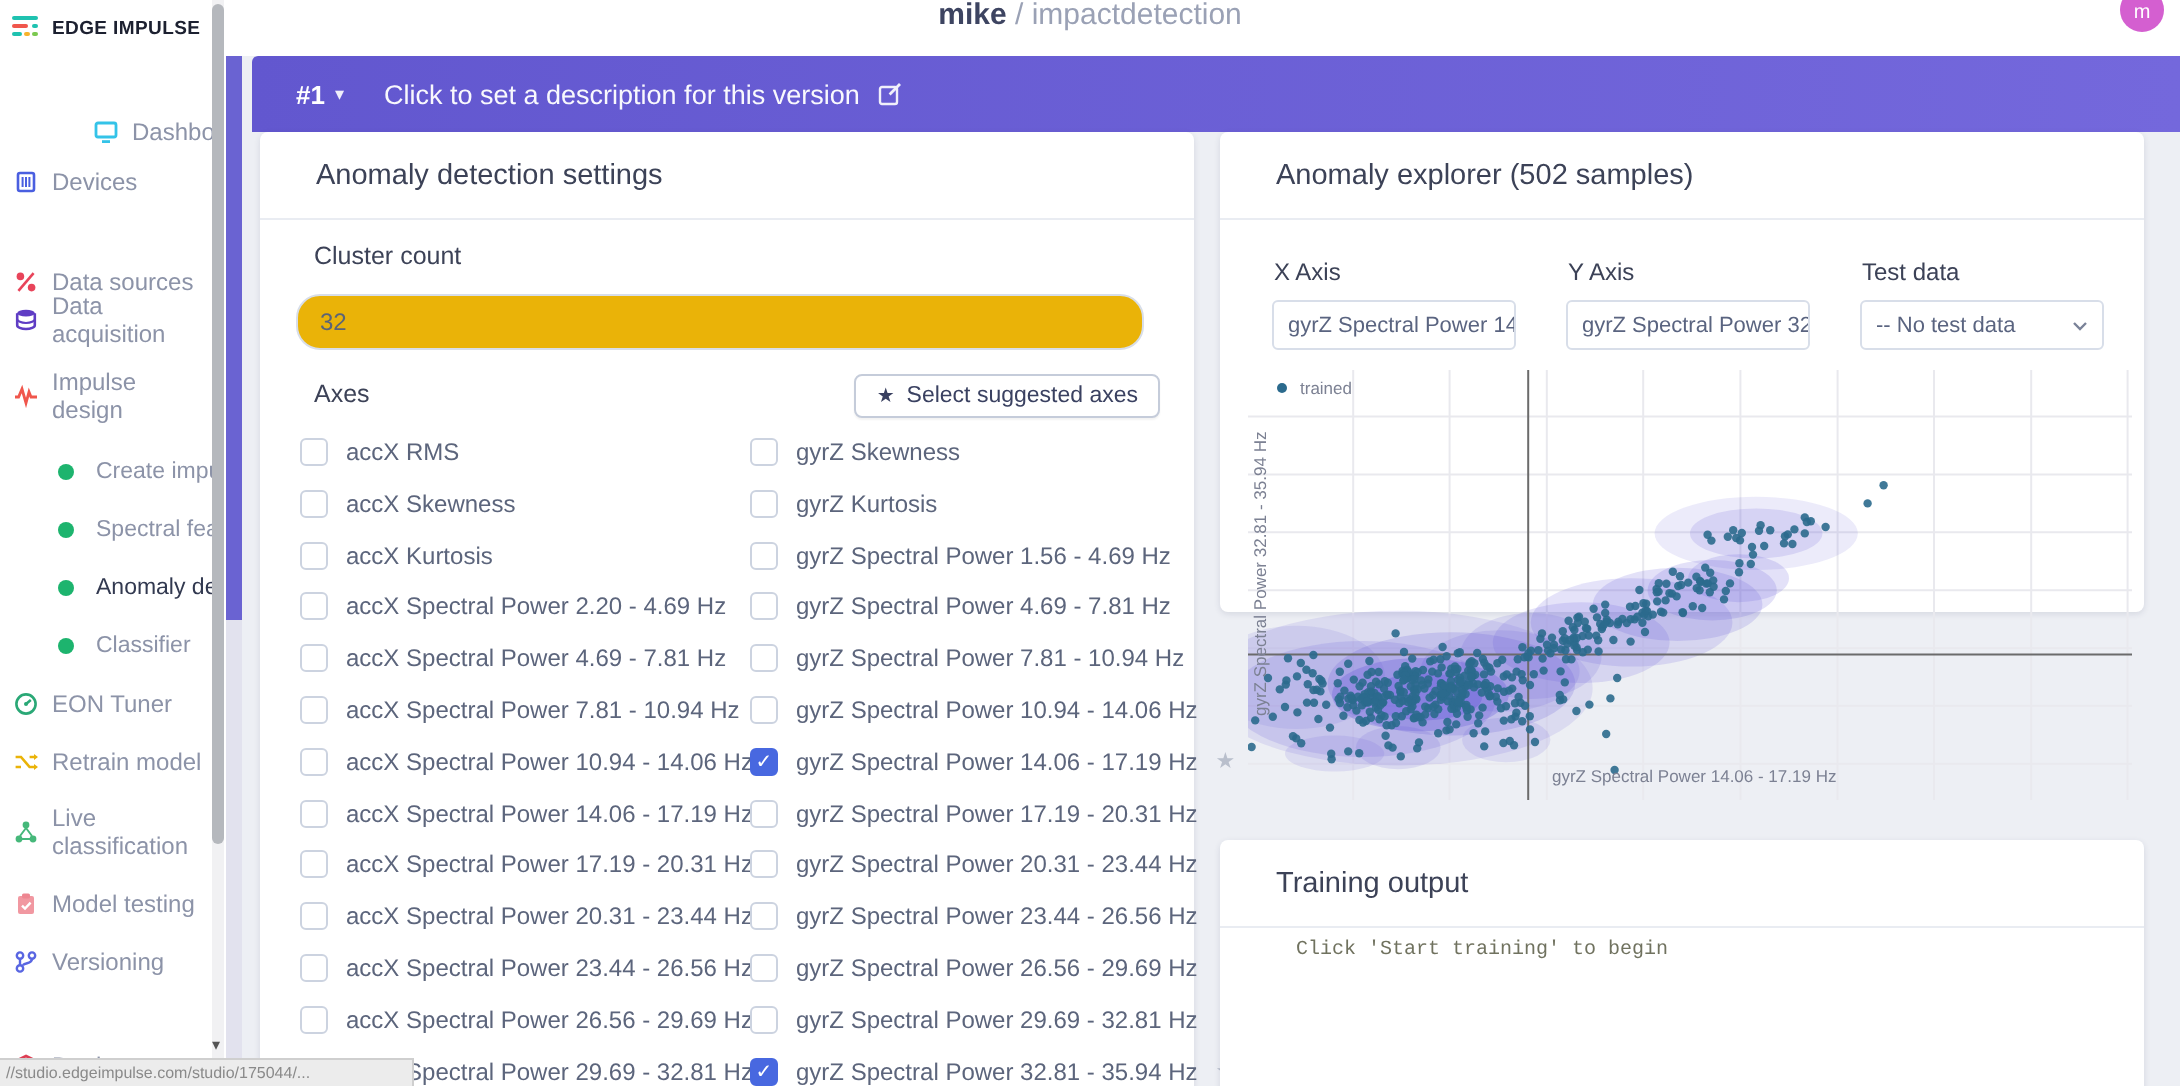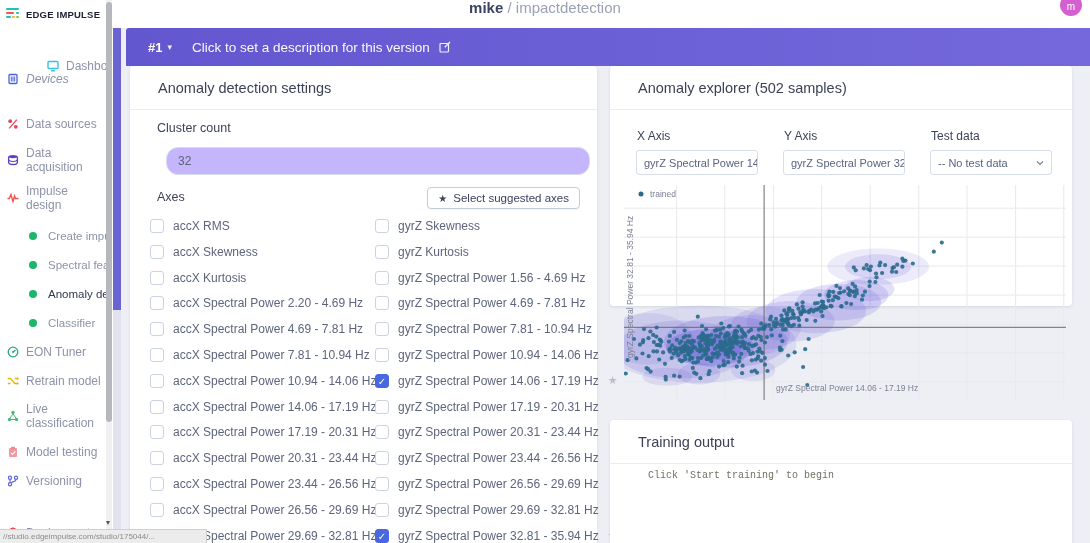--- a/index.html
+++ b/index.html
@@ -45,21 +45,21 @@
   .nav-item.active{color:#323950}
 
   
   .card{position:absolute;background:#fff;border-radius:4px;box-shadow:0 1px 3px rgba(40,50,90,.12);z-index:3}
   #settings-card{left:130px;top:66px;width:467px;height:500px}
   #explorer-card{left:610px;top:66px;width:462px;height:240px}
   #training-card{left:610px;top:420px;width:462px;height:140px}
   .card-header{height:44px;border-bottom:1px solid #e9ecf2;display:flex;align-items:center;padding:0 28px;font-size:14.5px;color:#3c4257}
 
   .form-label{position:absolute;font-size:12.5px;color:#3c4257}
-  #cluster-input{position:absolute;left:36px;top:81px;width:424px;height:28px;border:1px solid #d8dee9;border-radius:12px;padding:0 11px;font-size:12px;color:#5b6477;font-family:inherit;background:#c4b5fd}
+  #cluster-input{position:absolute;left:18px;top:81px;width:424px;height:28px;border:1px solid #d8dee9;border-radius:12px;padding:0 11px;font-size:12px;color:#5b6477;font-family:inherit;background:#eab308}
   #suggest-btn{position:absolute;right:17px;top:121px;height:22px;background:#fff;border:1px solid #c5ccda;border-radius:4px;box-shadow:0 1px 1px rgba(0,0,0,.05);font-size:11.5px;color:#3a4161;padding:0 10px;display:flex;align-items:center;gap:6px}
   #suggest-btn .st{font-size:10px}
 
   #axes-grid{position:absolute;left:20px;top:153px;right:0;display:grid;grid-template-columns:225px 1fr}
   .axis-row{display:flex;align-items:flex-start;height:25.8px}
   .cb{width:14px;height:14px;border:1px solid #ccd3e0;border-radius:3px;background:#fff;flex:none;font-size:10px;line-height:13px;text-align:center;color:#fff}
   .cb.checked{background:#4868e0;border-color:#4868e0}
   .axis-label{margin-left:9px;font-size:12px;color:#5c657c;white-space:nowrap}
   .axis-star{margin-left:9px;font-size:11px;color:#b9bfcc}
 
@@ -108,28 +108,28 @@
     <span id="logo-text">EDGE IMPULSE</span>
   </div>
   <div id="nav">
       <div class="nav-item" style="top: 57px; height: 18px; margin-left: 40px;">
         <span class="ic"><svg width="12" height="12" viewBox="0 0 12 12">
             <rect x="1" y="1.5" width="10" height="7" rx="1" fill="none" stroke="#34c3e8" stroke-width="1.4"></rect>
             <path d="M4 10.8h4" stroke="#34c3e8" stroke-width="1.4"></path>
           </svg></span>
         <div class="lbl">Dashboard</div>
       </div>
-      <div class="nav-item" style="top: 70px; height: 18px; font-style: italic;">
+      <div class="nav-item" style="top: 82px; height: 18px;">
         <span class="ic"><svg width="12" height="12" viewBox="0 0 12 12">
             <rect x="2" y="1.5" width="8" height="9" rx="1" fill="none" stroke="#4a5fe0" stroke-width="1.3"></rect>
             <path d="M4.3 3.5v5M6 3.5v5M7.7 3.5v5" stroke="#4a5fe0" stroke-width="1"></path>
           </svg></span>
         <div class="lbl">Devices</div>
       </div>
-      <div class="nav-item" style="top: 115px; height: 18px;">
+      <div class="nav-item" style="top: 132px; height: 18px;">
         <span class="ic"><svg width="12" height="12" viewBox="0 0 12 12">
             <circle cx="3.2" cy="3.2" r="1.9" fill="#e8445a"></circle>
             <circle cx="8.8" cy="8.8" r="1.9" fill="#e8445a"></circle>
             <path d="M9.8 1.6L2.2 10.4" stroke="#e8445a" stroke-width="1.3"></path>
           </svg></span>
         <div class="lbl">Data sources</div>
       </div>
       <div class="nav-item two" style="top: 143px; height: 34px;">
         <span class="ic"><svg width="12" height="12" viewBox="0 0 12 12">
             <ellipse cx="6" cy="2.6" rx="4.4" ry="1.7" fill="#5f3dc4"></ellipse>

